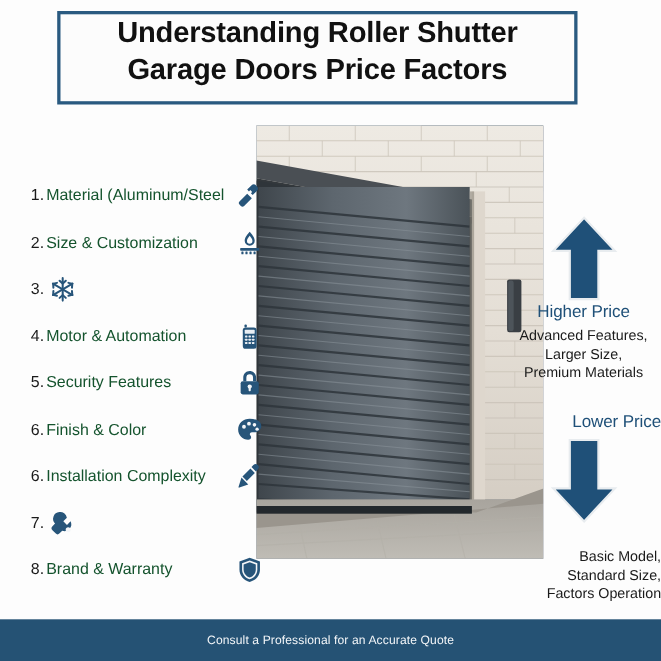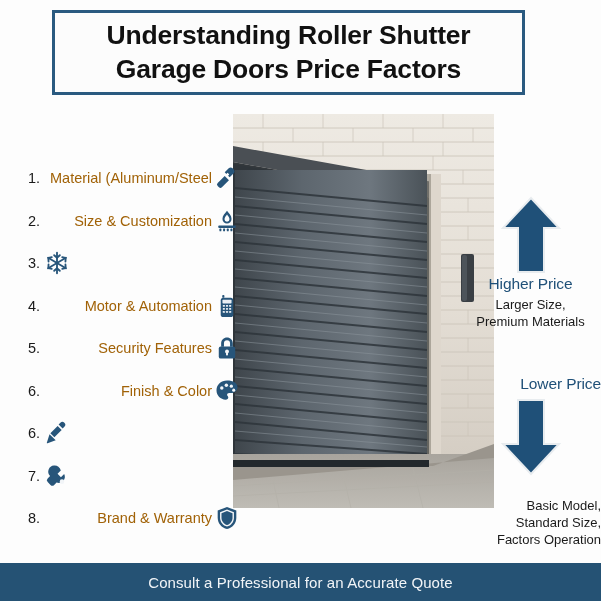--- a/index.html
+++ b/index.html
@@ -29,21 +29,21 @@
     left: 52px;
     top: 10px;
     width: 473px;
     height: 85px;
     border: 3px solid #2a5a80;
     background: #fcfcfc;
     box-sizing: border-box;
     display: flex;
     flex-direction: column;
     align-items: center;
-    justify-content: center;
+    justify-content: flex-start;
   }
   .title-line {
     color: #111111;
     font-size: 26.5px;
     font-weight: bold;
     line-height: 1.28;
     letter-spacing: -0.2px;
     text-align: center;
     white-space: nowrap;
   }
@@ -78,23 +78,22 @@
     flex: 0 0 28px;
     text-align: left;
     padding-left: 14px;
     box-sizing: border-box;
     font-size: 14.5px;
     color: #1a1a1a;
   }
   .factor-label {
     flex: 1 1 auto;
     font-size: 14.5px;
-    color: #a16207;
+    color: #14532d;
     white-space: nowrap;
-    text-align: right;
   }
   .factor-icon {
     flex: 0 0 30px;
     width: 30px;
     height: 30px;
     display: flex;
     align-items: center;
     justify-content: center;
   }
   .factor-icon svg { display: block; }
@@ -133,21 +132,21 @@
     top: 563px;
     width: 601px;
     height: 38px;
     background: #255274;
     display: flex;
     align-items: center;
     justify-content: center;
   }
   .footer-text {
     color: #f2f5f8;
-    font-size: 15px;
+    font-size: 11px;
     letter-spacing: 0.1px;
   }
 </style>
 </head>
 <body>
 
 <div id="infographic">
 
   <div class="title-box">
     <div class="title-line">Understanding Roller Shutter</div>
@@ -403,20 +402,21 @@
           <circle cx="7.2" cy="9.2" r="1.6" fill="#f2f5f8"></circle>
           <circle cx="11.4" cy="6.6" r="1.6" fill="#f2f5f8"></circle>
           <circle cx="16" cy="7.6" r="1.5" fill="#f2f5f8"></circle>
           <circle cx="18.2" cy="11.2" r="1.4" fill="#f2f5f8"></circle>
         </svg>
       </span>
     </div>
 
     <div class="factor-row">
       <span class="factor-num">6.</span>
+      <span class="factor-label">Installation Complexity</span>
       <span class="factor-icon">
         <svg width="26" height="26" viewBox="0 0 24 24" fill="#27557a">
           <path d="M18.8 2.6a2.6 2.6 0 0 0-3.7 0l-1.6 1.6 3.7 3.7 1.6-1.6a2.6 2.6 0 0 0 0-3.7z"></path>
           <path d="M12.6 5.5 5.9 12.2l3.7 3.7 6.7-6.7z"></path>
           <path d="M5.1 13.1 2.6 20.9c-.1.4.3.8.7.6l7.5-2.7z"></path>
         </svg>
       </span>
     </div>
 
     <div class="factor-row">
@@ -444,20 +444,21 @@
   </div>
 
   <div class="right-panel" style="top:195px;">
     <div class="arrow-wrap">
       <svg width="62" height="80" viewBox="0 0 62 80">
         <polygon points="31,3 59,33 44,33 44,77 18,77 18,33 3,33" fill="#1f5078" stroke="#e8ecef" stroke-width="2"></polygon>
       </svg>
     </div>
     <div class="price-heading">Higher Price</div>
     <div class="price-detail">
+      <div>Advanced Features,</div>
       <div>Larger Size,</div>
       <div>Premium Materials</div>
     </div>
   </div>
 
   <div class="right-panel" style="top:375px;text-align:right;">
     <div class="price-heading">Lower Price</div>
     <div class="arrow-wrap" style="margin-top:4px;">
       <svg width="62" height="80" viewBox="0 0 62 80">
         <polygon points="31,77 59,47 44,47 44,3 18,3 18,47 3,47" fill="#1f5078" stroke="#e8ecef" stroke-width="2"></polygon>

